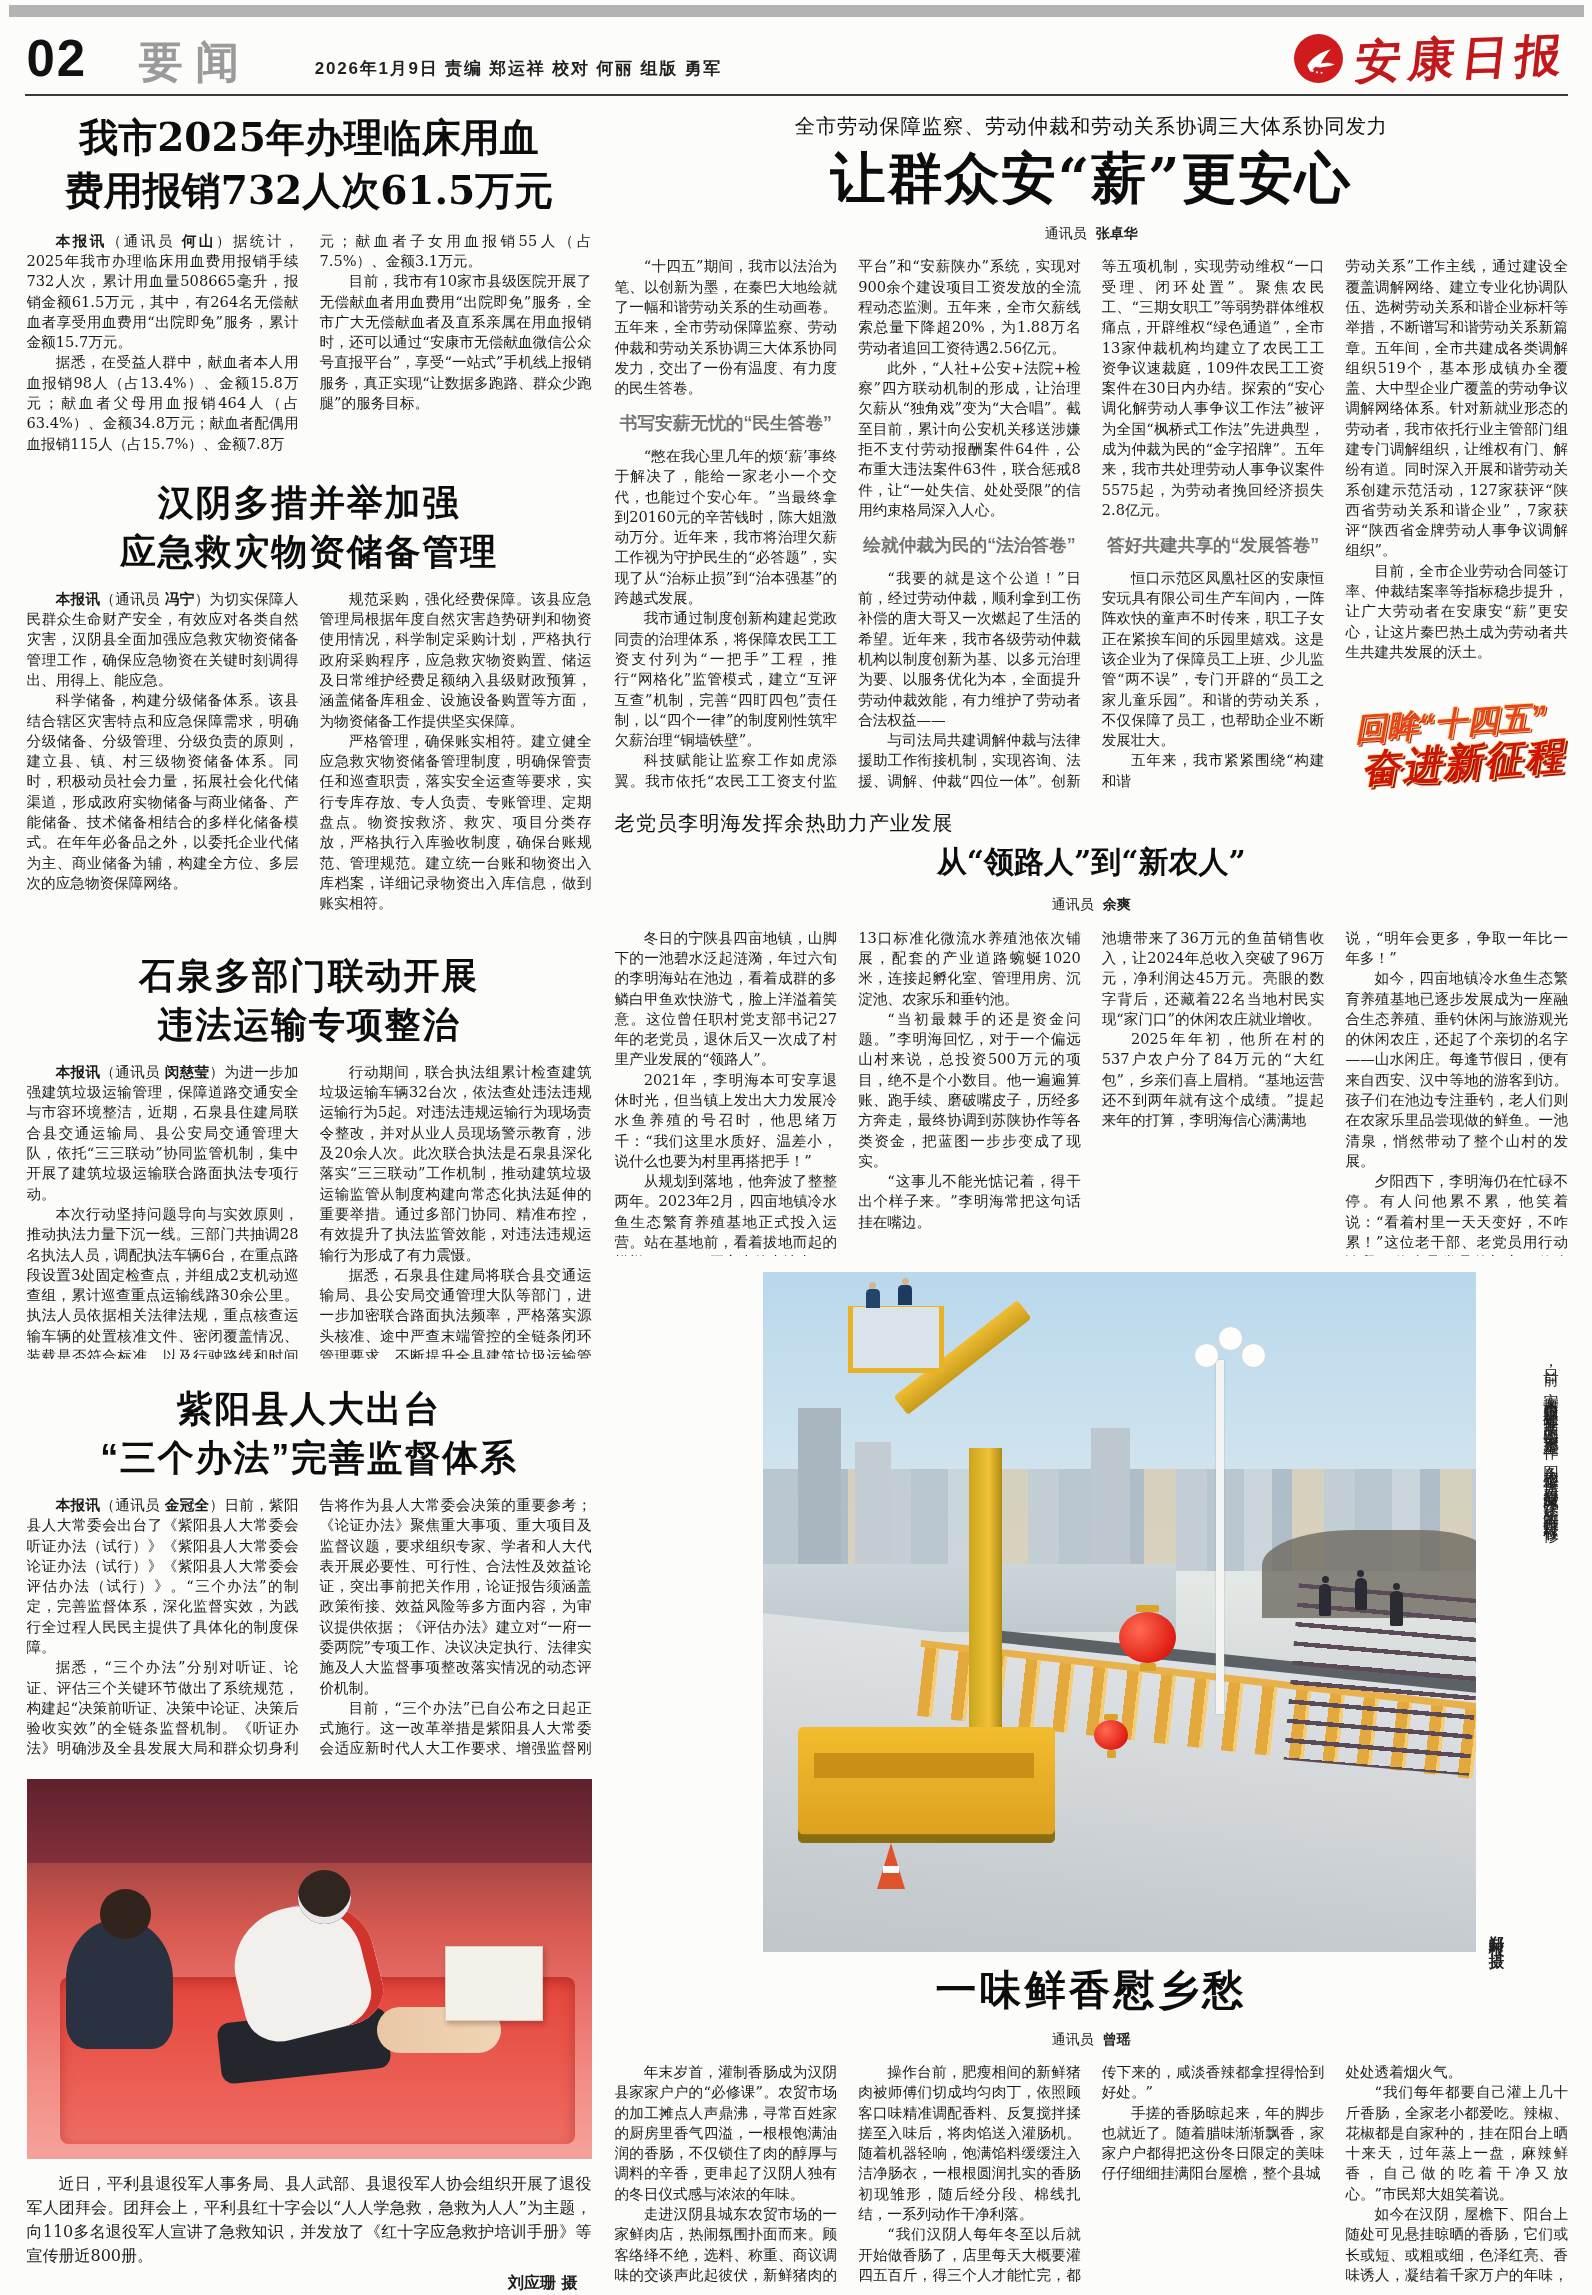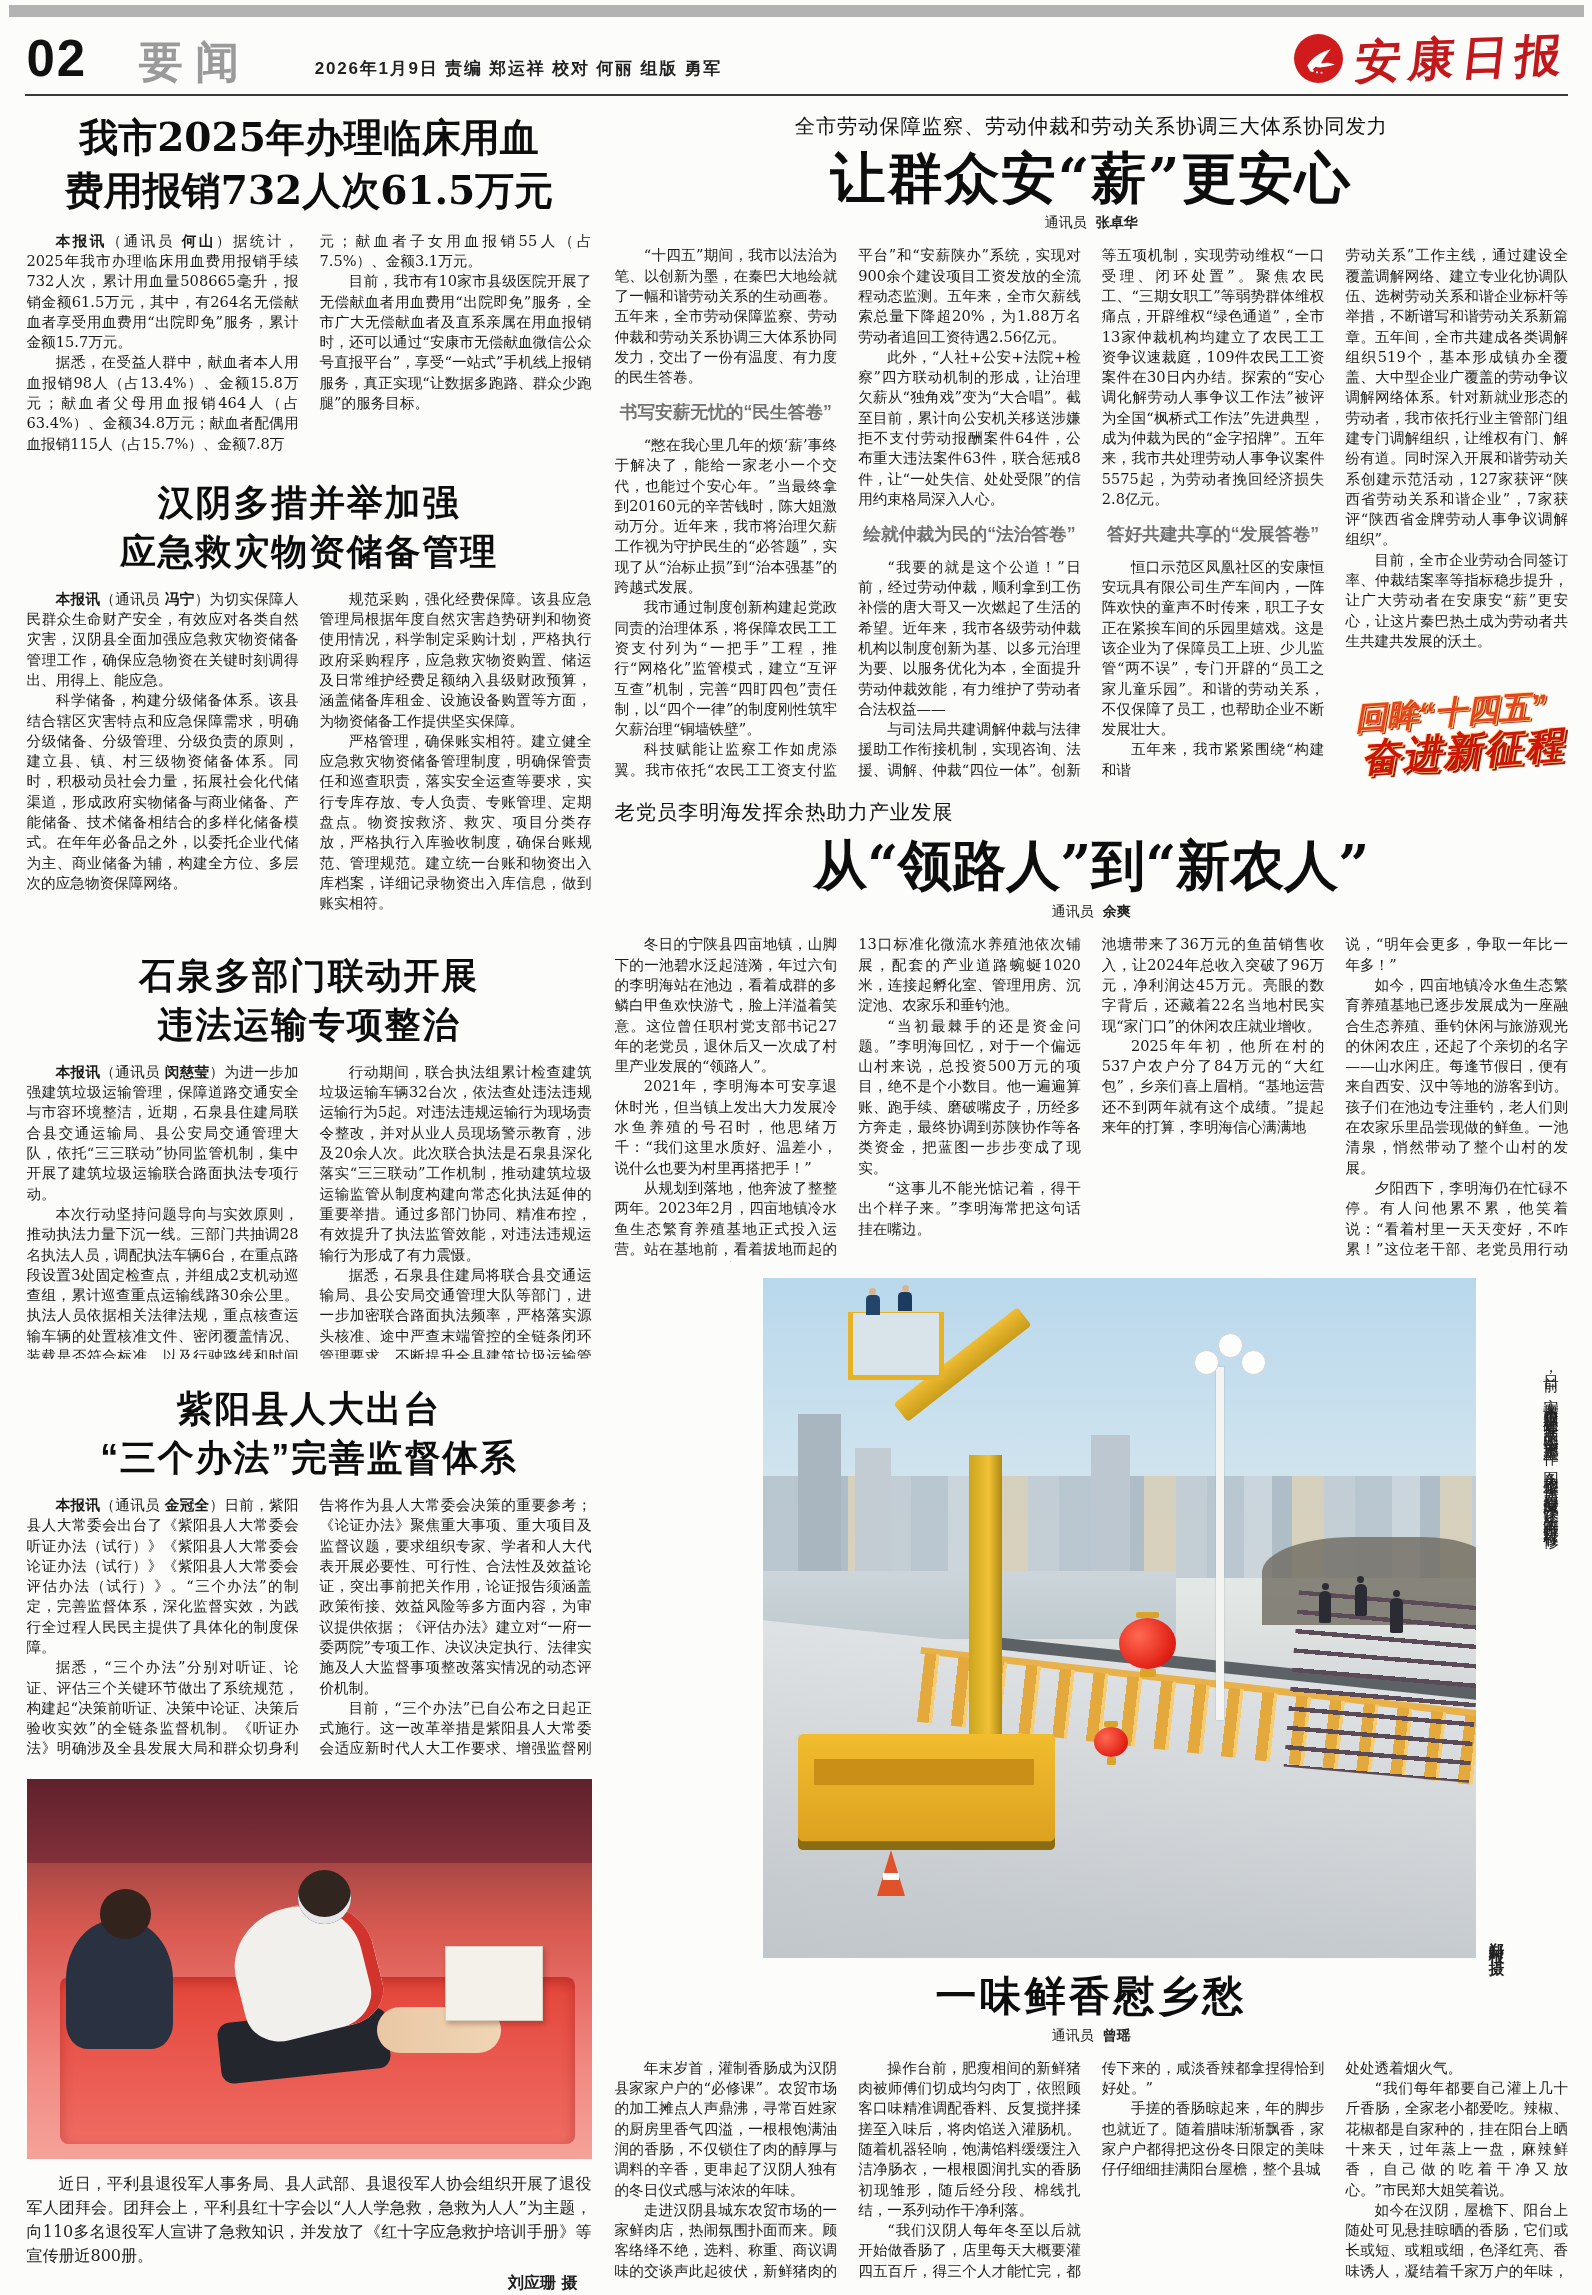--- a/index.html
+++ b/index.html
@@ -22,28 +22,28 @@
   .right-col{flex:1 1 auto;min-width:0;}
   
   .cols{display:flex;gap:21px;overflow:hidden;}
   .col{flex:1 1 0;min-width:0;font:14.6px/20.3px "DejaVu Serif",serif;text-align:justify;color:#1b1b1b;}
   .para{margin:0;text-indent:2em;}
   .para.cont{text-indent:0;}
   .para b{font-weight:700;}
   .subhead{font:700 17.7px/1.3 "Liberation Sans",sans-serif;text-align:center;margin:14px 0 10.6px;color:#737373;}
   .kicker{font:400 20.3px/1.4 "DejaVu Serif",serif;color:#111;letter-spacing:0.9px;}
   .kicker.center{text-align:center;}
-  .byline{text-align:center;font:14px/1.3 "DejaVu Serif",serif;margin:4px 0 14px;color:#222;}
+  .byline{text-align:center;font:14px/1.3 "DejaVu Serif",serif;margin:15px 0 14px;color:#222;}
   .byline b{font-weight:700;}
   .t-sans{font-family:"Liberation Sans",sans-serif;font-weight:700;text-align:center;color:#0d0d0d;margin:0;}
   .t-serif{font-family:"DejaVu Serif",serif;font-weight:700;text-align:center;color:#0d0d0d;margin:0;}
   .t-blood{font-size:39px;line-height:1.35;}
   .t-mid{font-size:36px;line-height:1.35;letter-spacing:1.8px;}
   .t-salary{font-size:55px;line-height:1.15;letter-spacing:1.8px;margin-top:5.3px;}
-  .t-farmer{font-size:54px;line-height:1.2;}
+  .t-farmer{font-size:30px;line-height:1.2;}
   .t-sausage{font-size:41px;line-height:1.2;letter-spacing:3.5px;}
   .sec{margin-top:26.5px;}
   
   .salary-cols{position:relative;}
   .badge{position:absolute;right:1.8px;bottom:5.3px;width:228px;text-align:center;transform:rotate(-4deg);}
   .badge .b1{font:900 32px/1.1 "Liberation Sans",sans-serif;font-style:italic;color:#e8431c;
              text-shadow:0.9px 0.9px 0 #ffd97e,1.8px 1.8px 0.9px #90140a,-0.9px -0.9px 0 #ffe9ae;}
   .badge .b2{font:900 39px/1.15 "Liberation Sans",sans-serif;font-style:italic;color:#d01408;margin-left:19.4px;
              text-shadow:0.9px 0.9px 0 #ffd97e,2.6px 2.6px 0.9px #8f0e06,-0.9px -0.9px 0 #ffe2a0;letter-spacing:1.8px;}
   

